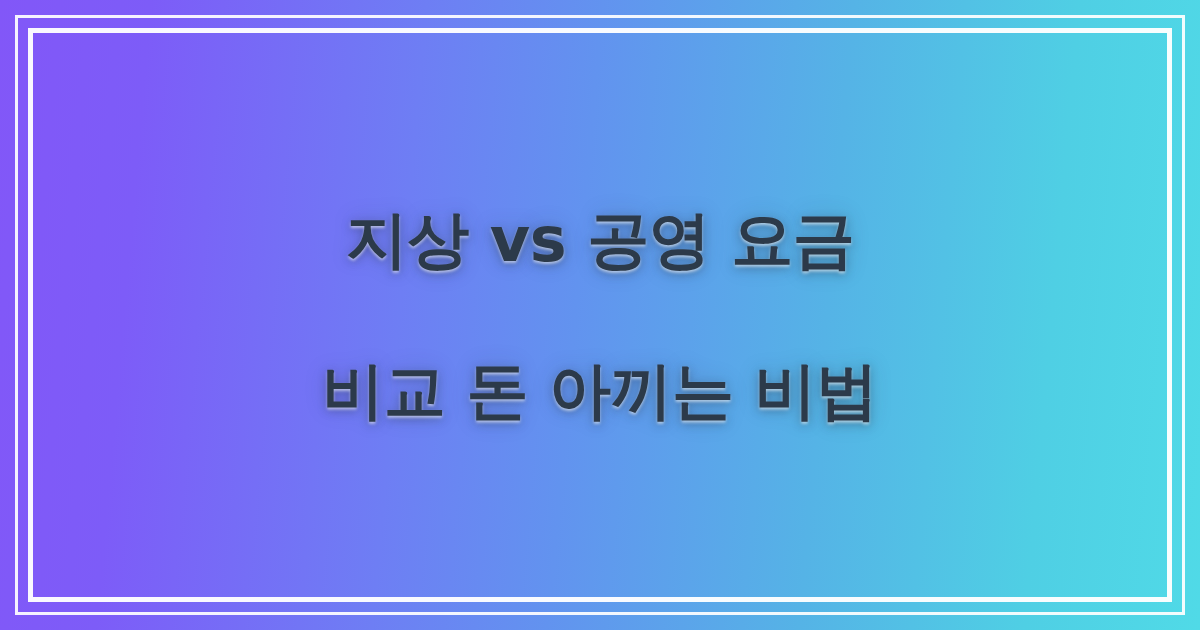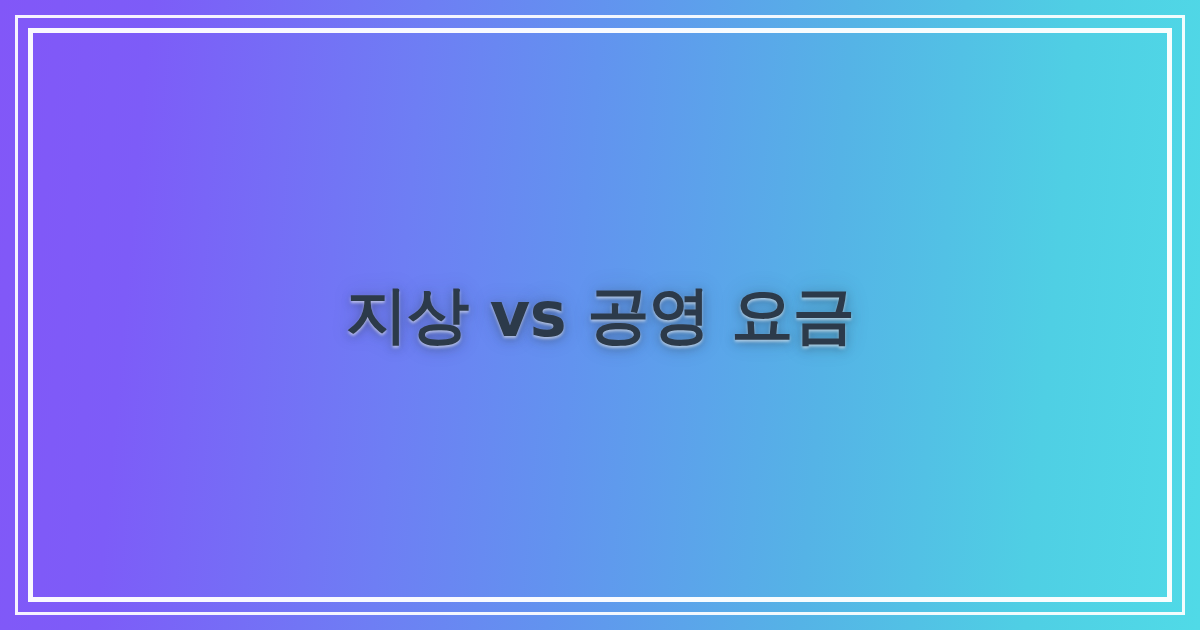--- a/index.html
+++ b/index.html
@@ -100,16 +100,17 @@
 
   <div class="bg-gradient"></div>
 
   <div class="frame-outer"></div>
 
   <div class="frame-inner"></div>
 
   <div class="title-wrap">
     <h1 class="title">
       <span class="title-line">지상 vs 공영 요금</span>
+      <span class="title-line">비교 돈 아끼는 비법</span>
     </h1>
   </div>
 
 </div>
 
 </body></html>

